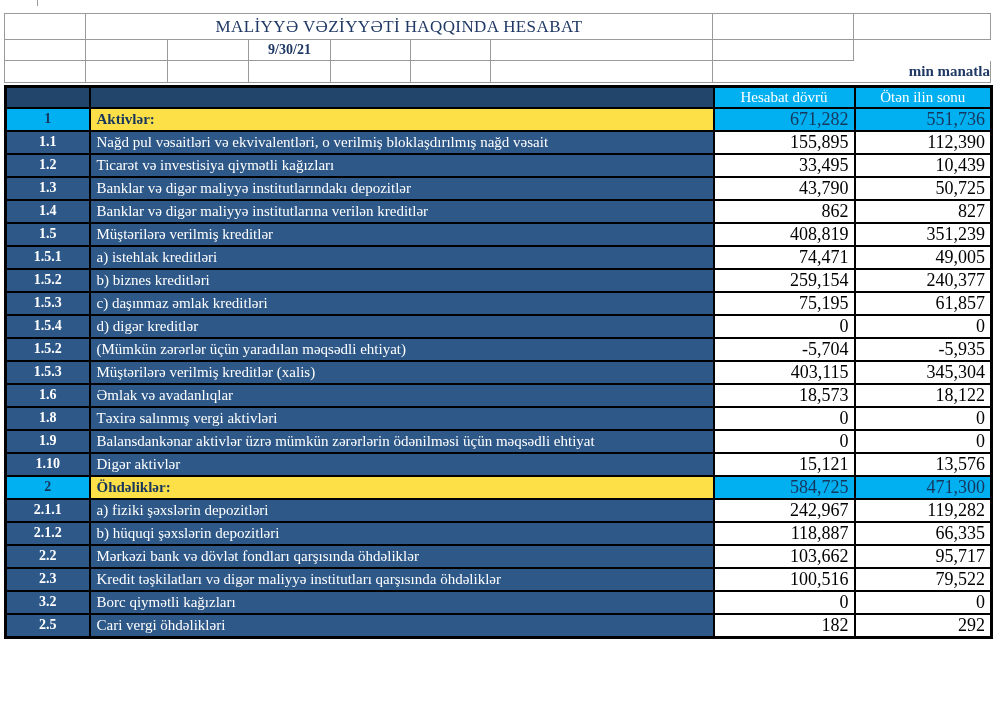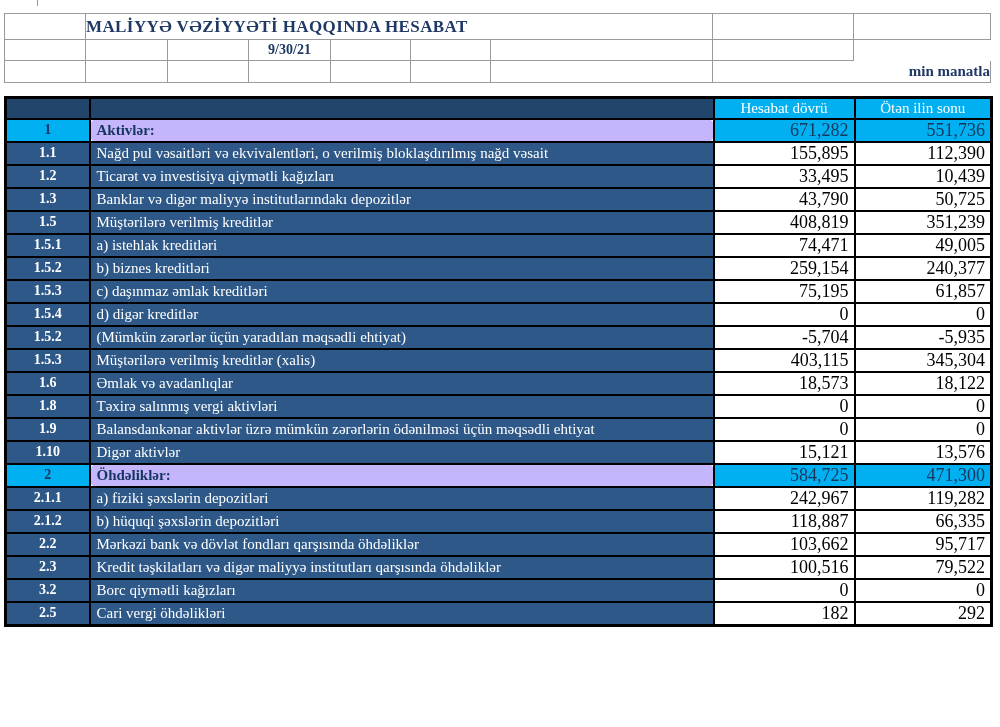--- a/index.html
+++ b/index.html
@@ -13,42 +13,42 @@
   table.pre{
     position:absolute;left:4px;top:13px;border-collapse:collapse;table-layout:fixed;
   }
   table.pre td{border:1px solid #9a9a9a;padding:0;overflow:hidden;white-space:nowrap;background:#fff;}
   table.pre td.nb{border:none;border-left:1px solid #9a9a9a;background:#fff;}
   table.pre td.nt{border:1px solid #9a9a9a;border-top:none;}
   tr.r1{height:26px;}
   tr.r2{height:21px;}
   tr.r3{height:22px;padding-left:16px;}
   td.title{
-    color:#1F3864;font-weight:bold;font-size:17px;text-align:left;letter-spacing:0.4px;
+    color:#1F3864;font-weight:normal;font-size:17px;text-align:center;letter-spacing:0.4px;
   }
   td.date{color:#1F3864;font-weight:bold;font-size:14px;text-align:center;margin-left:9px;}
   td.units{color:#1F3864;font-weight:bold;font-size:15px;text-align:right;padding-right:4px;}
 
   
   table.main{
-    position:absolute;left:4px;top:96px;border-collapse:collapse;table-layout:fixed;
+    position:absolute;left:4px;top:85px;border-collapse:collapse;table-layout:fixed;
     border:3px solid #000;
   }
   table.main th, table.main td{
     border:2px solid #000;padding:0 0;overflow:hidden;white-space:nowrap;font-weight:normal;
   }
   table.main thead tr{height:21px;}
   table.main tbody tr{height:22px;}
   th.hdr-navy{background:#21456B;}
   th.hdr-cyan{background:#00B0F0;color:#ffffff;font-weight:bold;font-size:15px;text-align:center;}
   tbody td.num{background:#2D5888;color:#ffffff;font-weight:bold;font-size:14px;text-align:center;}
   tbody td.lab{background:#2D5888;color:#ffffff;font-size:15px;text-align:left;padding-left:6px;}
   tbody td.val{background:#ffffff;color:#000000;font-size:18px;text-align:right;padding-right:5px;}
   tbody tr.section td.num{background:#00B0F0;color:#17365D;}
-  tbody tr.section td.lab{background:#c4b5fd;color:#17365D;font-weight:bold;border-radius:7px;}
+  tbody tr.section td.lab{background:#fde047;color:#17365D;font-weight:bold;}
   tbody tr.section td.val{background:#00B0F0;color:#17365D;}
 </style>
 </head>
 <body>
 
 <div class="canvas">
 
   <div class="top-tick"></div>
 
   <table class="pre">
@@ -128,20 +128,26 @@
           <td class="val">33,495</td>
           <td class="val">10,439</td>
         </tr>
         <tr>
           <td class="num">1.3</td>
           <td class="lab">Banklar və digər maliyyə institutlarındakı depozitlər</td>
           <td class="val">43,790</td>
           <td class="val">50,725</td>
         </tr>
         <tr>
+          <td class="num">1.4</td>
+          <td class="lab">Banklar və digər maliyyə institutlarına verilən kreditlər</td>
+          <td class="val">862</td>
+          <td class="val">827</td>
+        </tr>
+        <tr>
           <td class="num">1.5</td>
           <td class="lab">Müştərilərə verilmiş kreditlər</td>
           <td class="val">408,819</td>
           <td class="val">351,239</td>
         </tr>
         <tr>
           <td class="num">1.5.1</td>
           <td class="lab">a) istehlak kreditləri</td>
           <td class="val">74,471</td>
           <td class="val">49,005</td>

